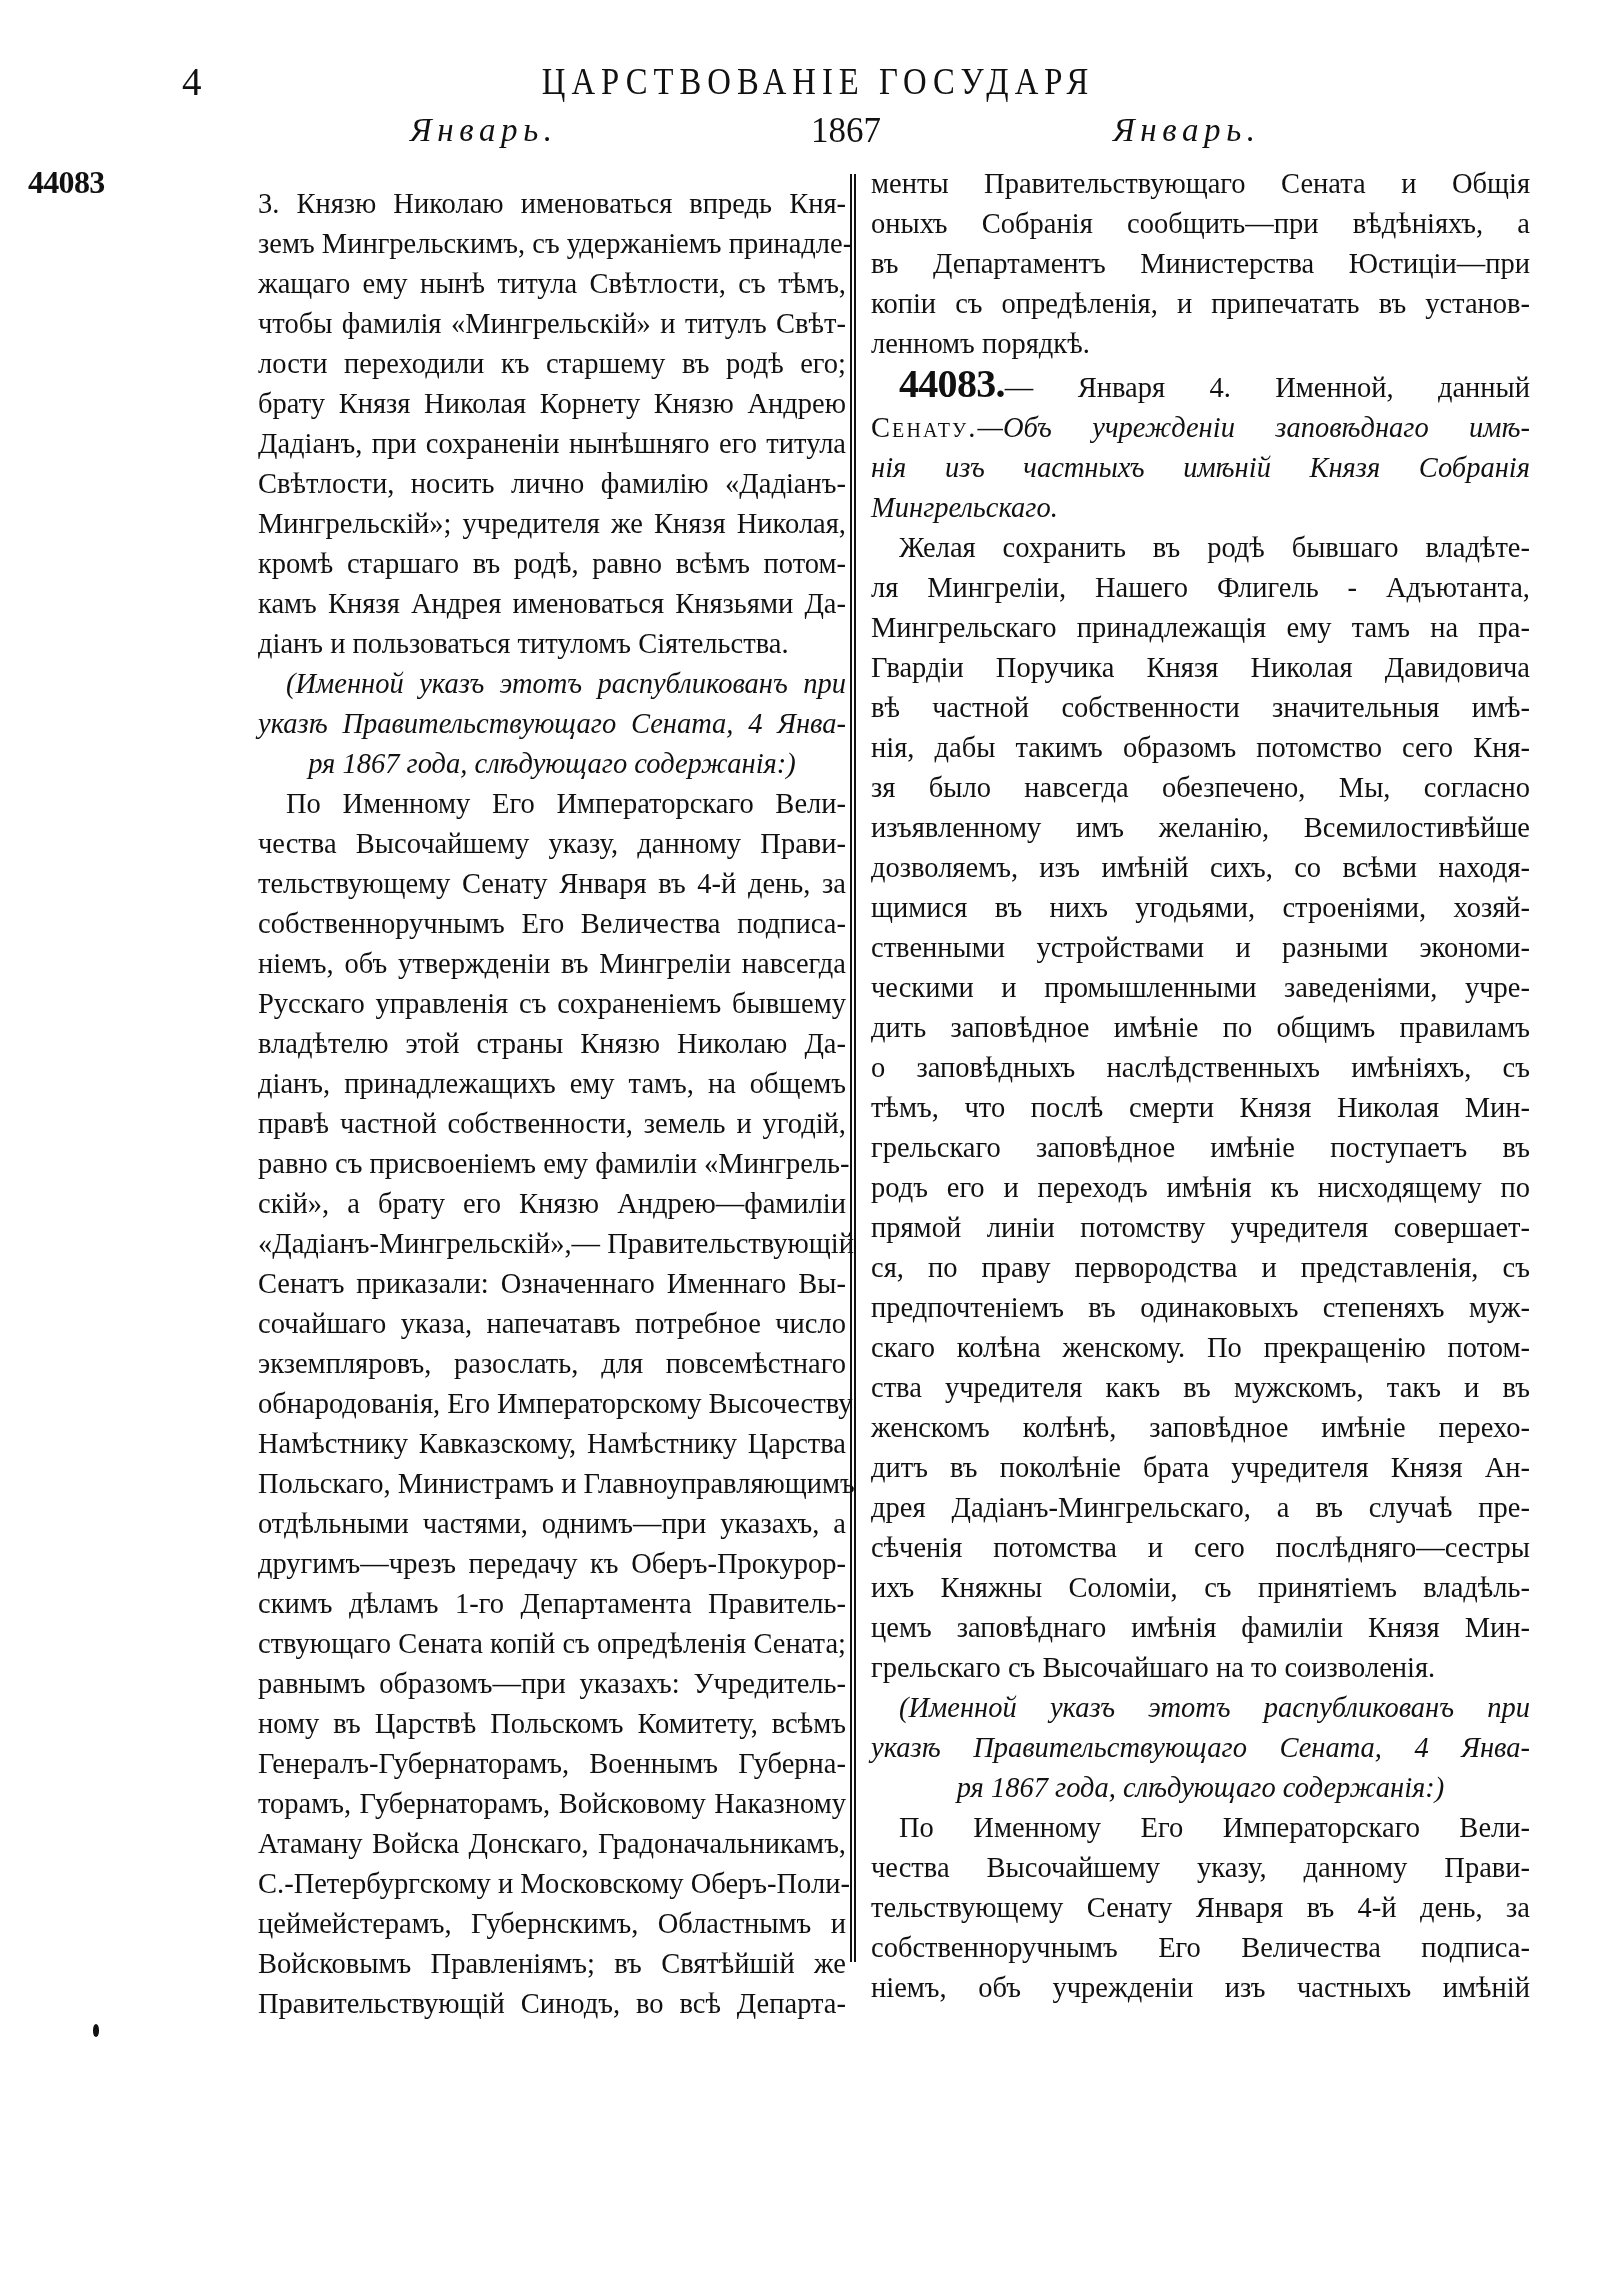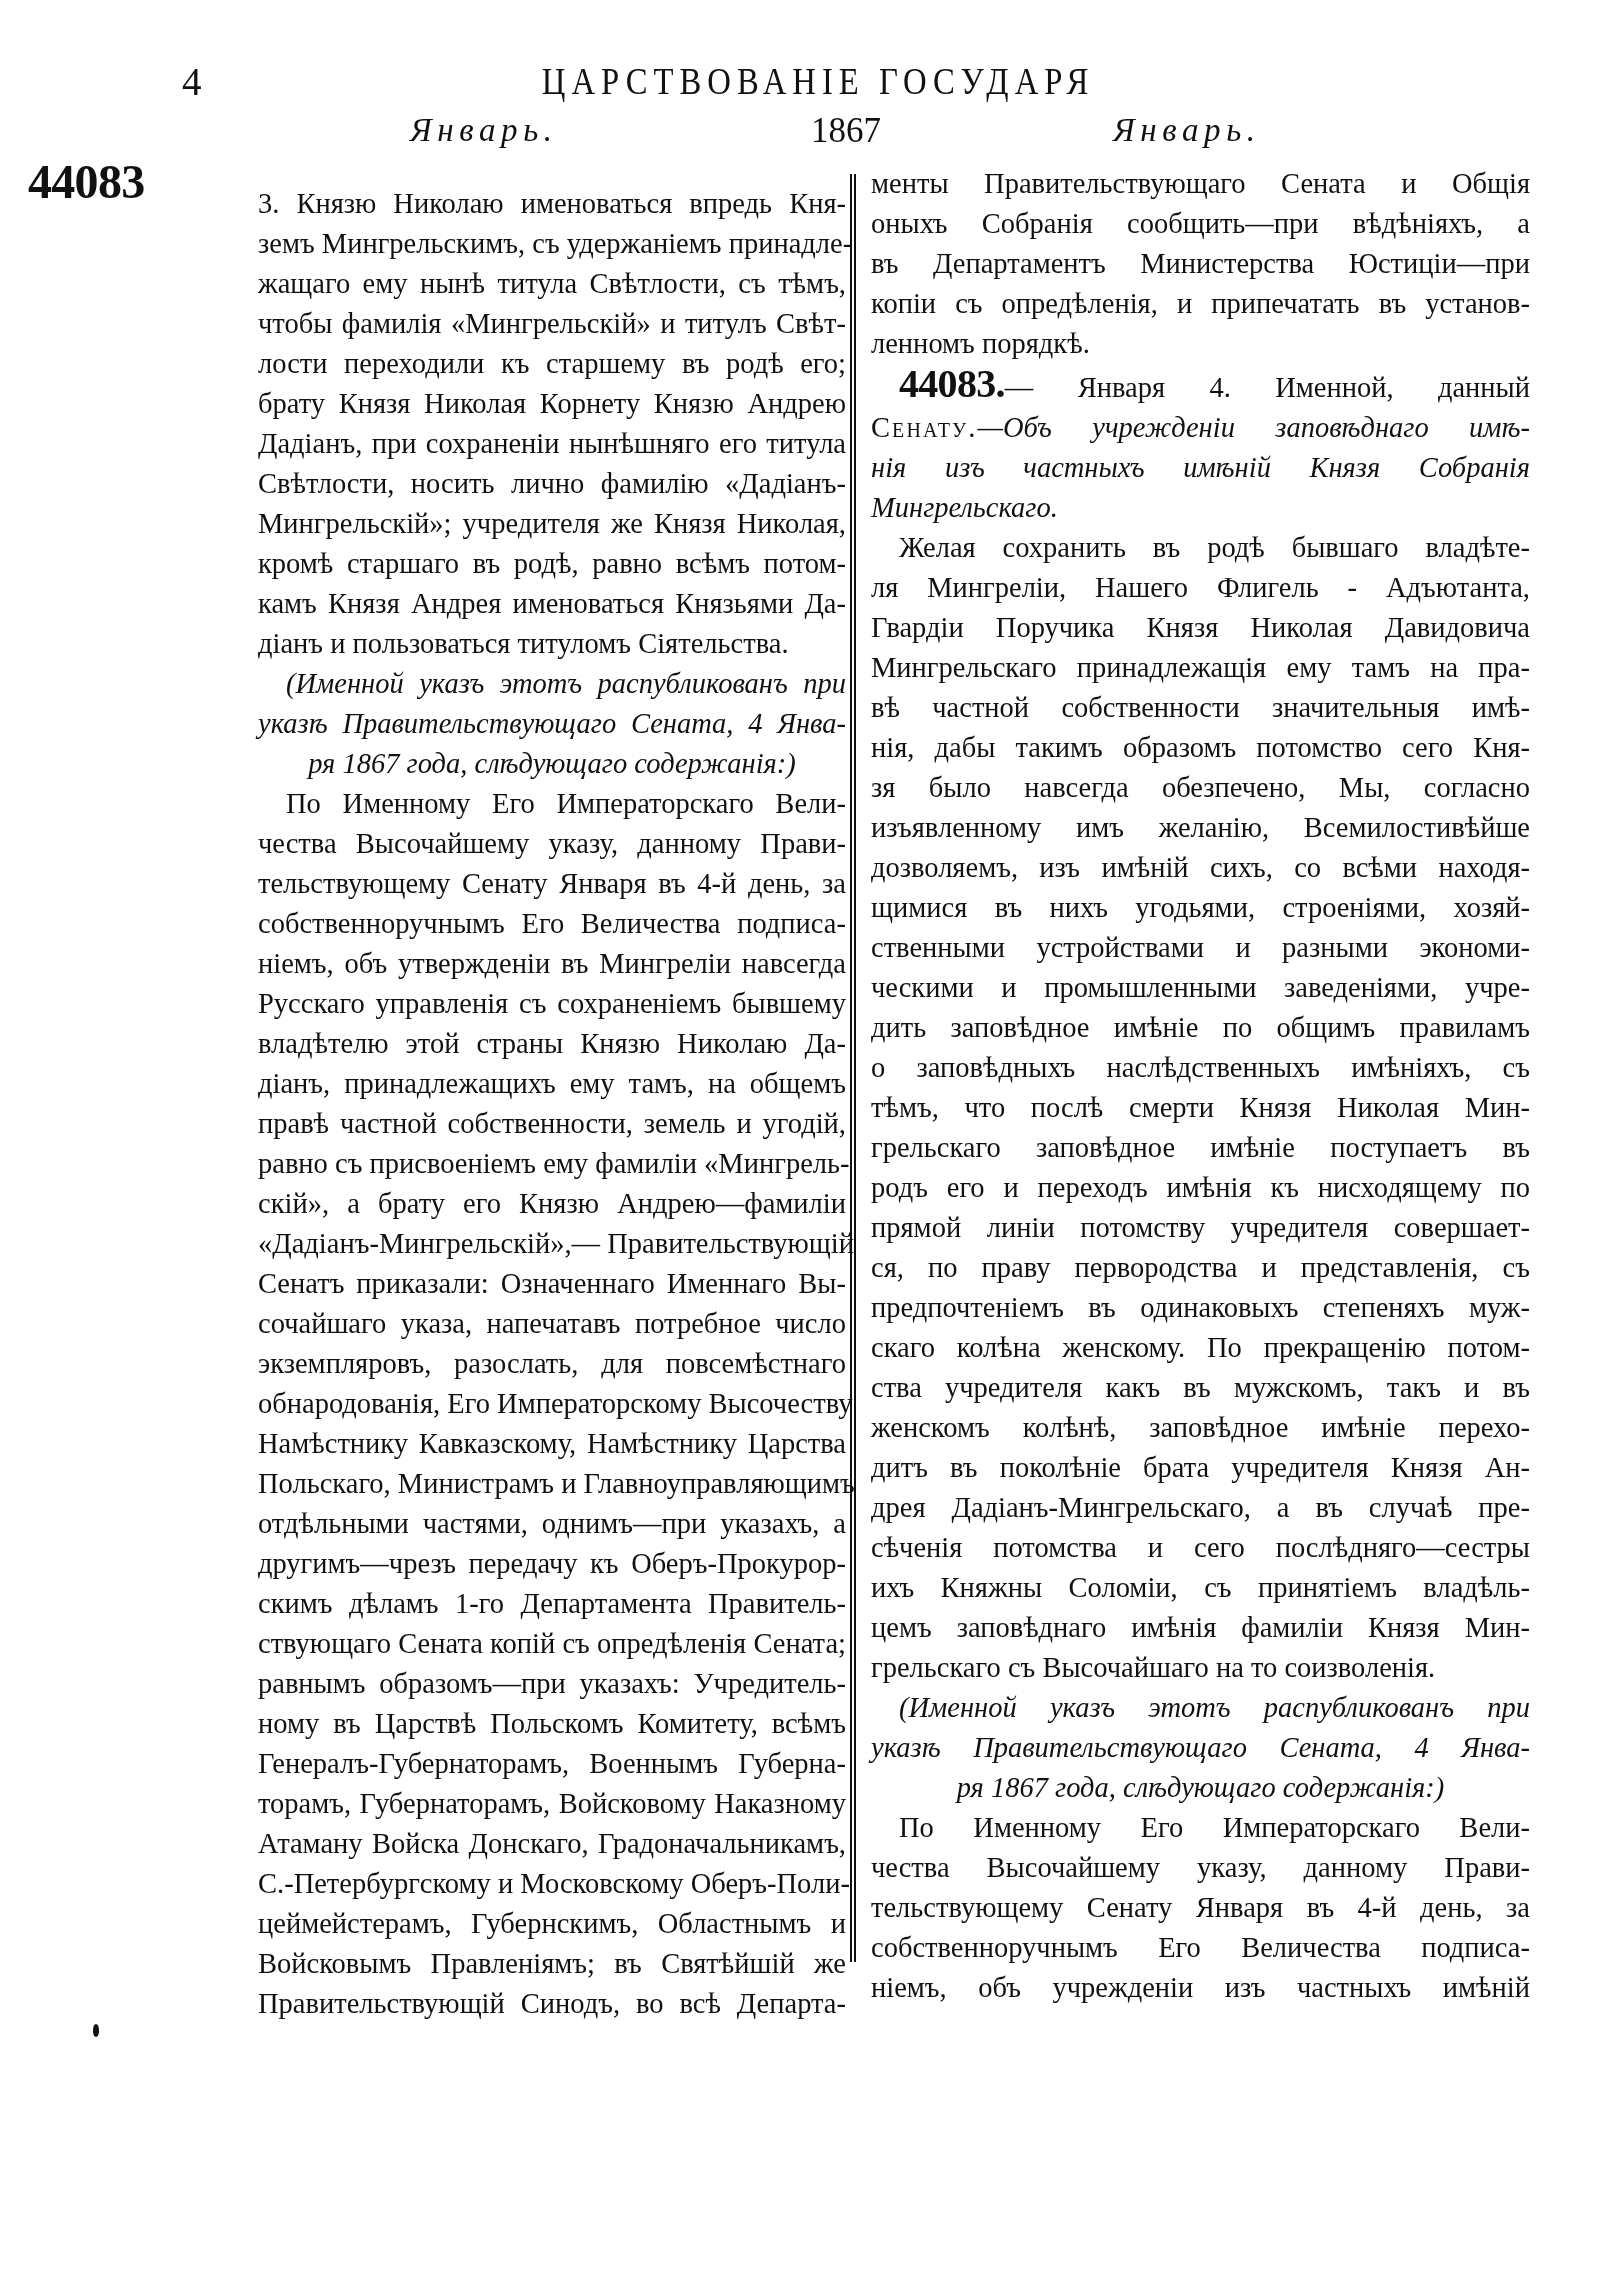--- a/index.html
+++ b/index.html
@@ -14,21 +14,21 @@
     left: 0; width: 1600px; top: 60px; text-align: center;
     font-size: 38px; line-height: 42px; letter-spacing: 7px;
     transform: scaleX(0.86); transform-origin: 800px 0;
     padding-left: 42px; box-sizing: border-box;
   }
   .month { top: 111px; font-size: 33px; font-style: italic; letter-spacing: 5.6px; line-height: 39px; }
   .month-left { left: 410px; }
   .month-right { left: 1113px; }
   .year { left: 811px; top: 111px; font-size: 35px; line-height: 39px; }
   .margin-num {
-    left: 28px; top: 161px; font-size: 48px; font-weight: bold; line-height: 42px;
+    left: 28px; top: 161px; font-size: 32px; font-weight: bold; line-height: 42px;
     letter-spacing: -0.7px;
   }
   .col {
     position: absolute; top: 164px; font-size: 28.5px; line-height: 40px;
     text-align: justify;
   }
   .col-left { left: 258px; width: 588px; margin-top: 20px; }
   .col-right { left: 871px; width: 659px; }
   .line { display: block; white-space: nowrap; text-align-last: justify; }
   .line.last { text-align-last: left; }
@@ -116,22 +116,22 @@
     <span class="bignum">44083.</span><span>— Января 4. Именной, данный</span>
   </span>
   <span class="line">
     <span class="sc">Сенату.</span><span class="ital">—Объ учрежденіи заповѣднаго имѣ-</span>
   </span>
   <span class="line ital">нія изъ частныхъ имѣній Князя Собранія</span>
   <span class="line ital last">Мингрельскаго.</span>
 
   <span class="line indent">Желая сохранить въ родѣ бывшаго владѣте-</span>
   <span class="line">ля Мингреліи, Нашего Флигель - Адъютанта,</span>
+  <span class="line">Мингрельскаго принадлежащія ему тамъ на пра-</span>
   <span class="line">Гвардіи Поручика Князя Николая Давидовича</span>
-  <span class="line">Мингрельскаго принадлежащія ему тамъ на пра-</span>
   <span class="line">вѣ частной собственности значительныя имѣ-</span>
   <span class="line">нія, дабы такимъ образомъ потомство сего Кня-</span>
   <span class="line">зя было навсегда обезпечено, Мы, согласно</span>
   <span class="line">изъявленному имъ желанію, Всемилостивѣйше</span>
   <span class="line">дозволяемъ, изъ имѣній сихъ, со всѣми находя-</span>
   <span class="line">щимися въ нихъ угодьями, строеніями, хозяй-</span>
   <span class="line">ственными устройствами и разными экономи-</span>
   <span class="line">ческими и промышленными заведеніями, учре-</span>
   <span class="line">дить заповѣдное имѣніе по общимъ правиламъ</span>
   <span class="line">о заповѣдныхъ наслѣдственныхъ имѣніяхъ, съ</span>

